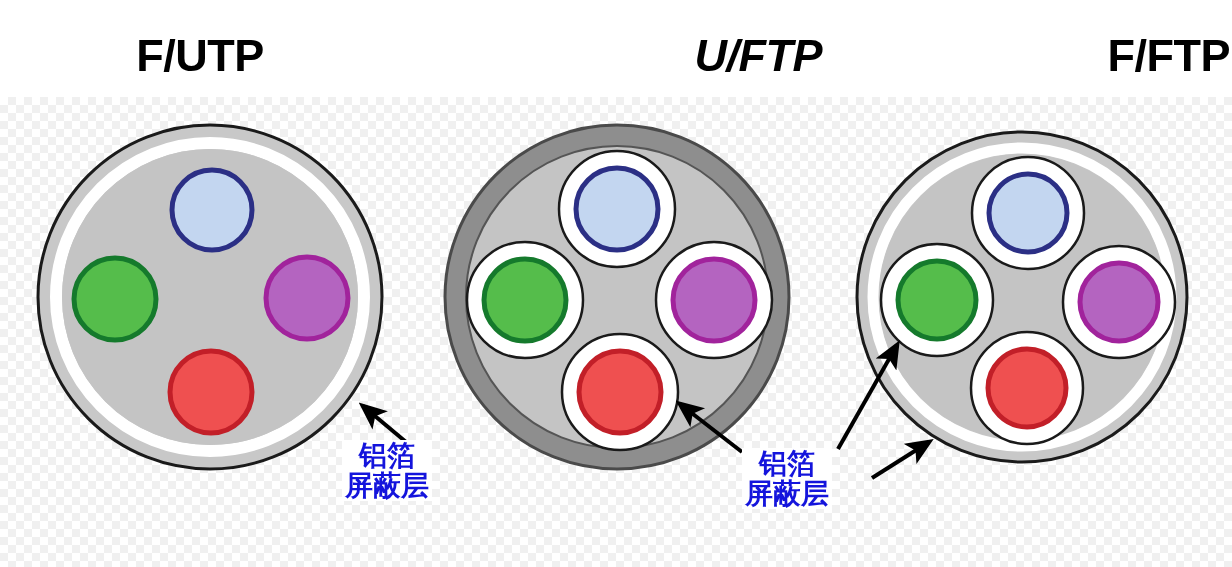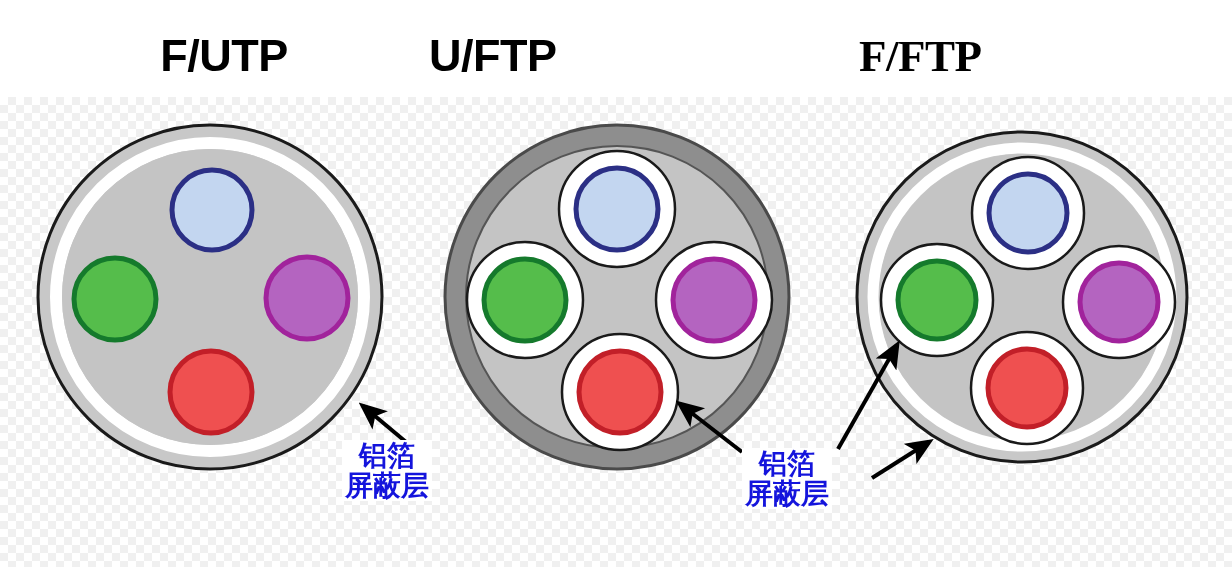--- a/index.html
+++ b/index.html
@@ -48,25 +48,24 @@
   }
   .title {
     position: absolute;
     top: 30px;
     font-size: 45px;
     font-weight: bold;
     color: #000000;
     letter-spacing: -0.5px;
     white-space: nowrap;
     font-family: "Liberation Sans", sans-serif;
-    padding-left: 24px;
   }
   .title.t1 { left: 0; width: 400px; text-align: center; }
-  .title.t2 { left: 405px; width: 400px; text-align: left; }
-  .title.t3 { left: 835px; width: 395px; text-align: left; font-family: Liberation Serif, serif; }
+  .title.t2 { left: 422px; width: 400px; text-align: right; font-style: italic; }
+  .title.t3 { left: 835px; width: 395px; text-align: right; }
 
   
   .stage {
     position: absolute;
     left: 0;
     top: 0;
     width: 1232px;
     height: 567px;
     z-index: 4;
   }

